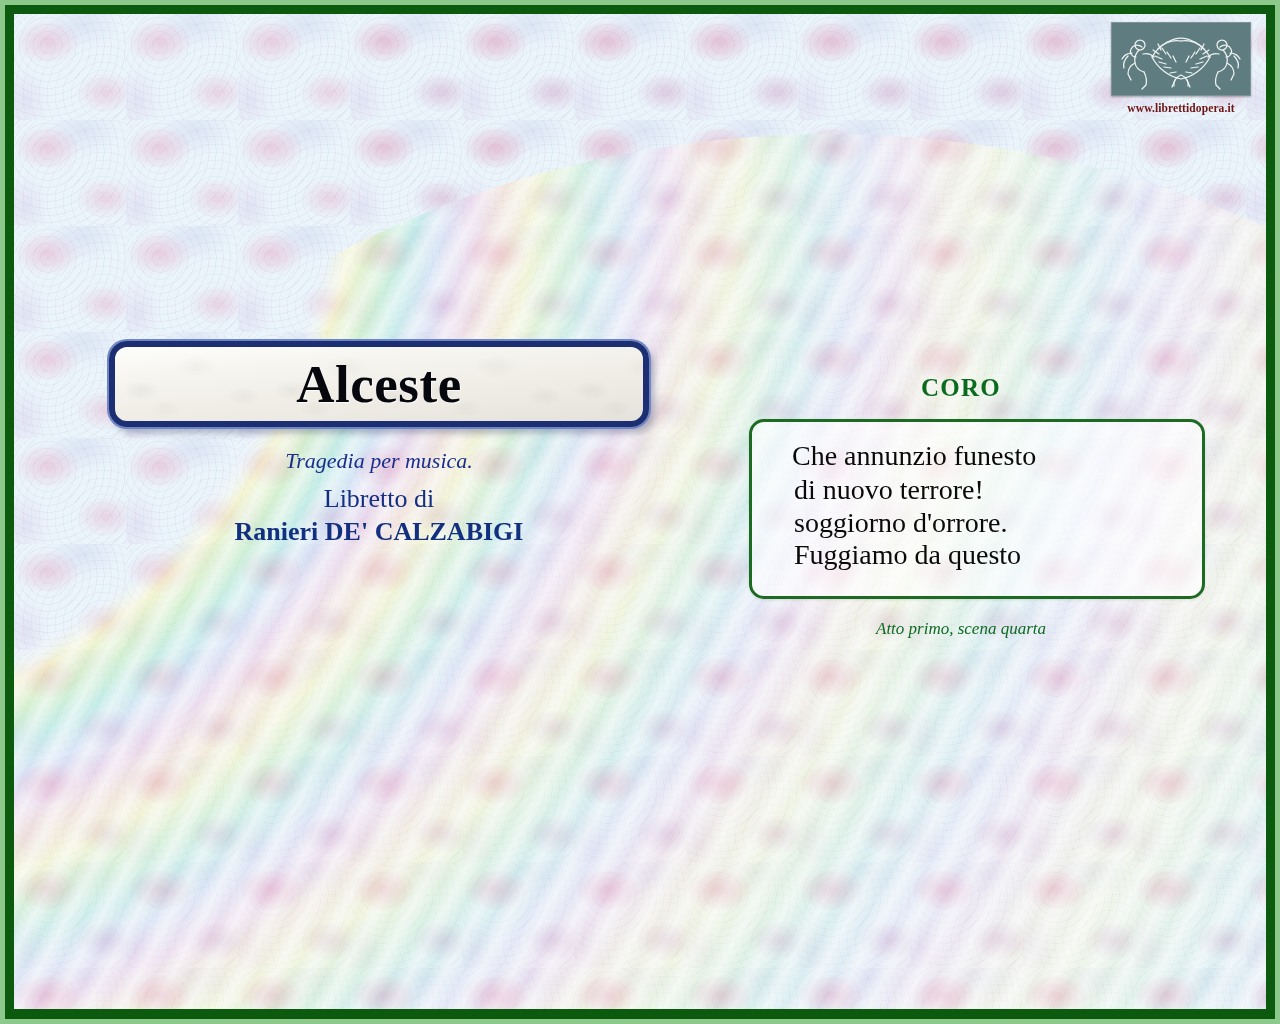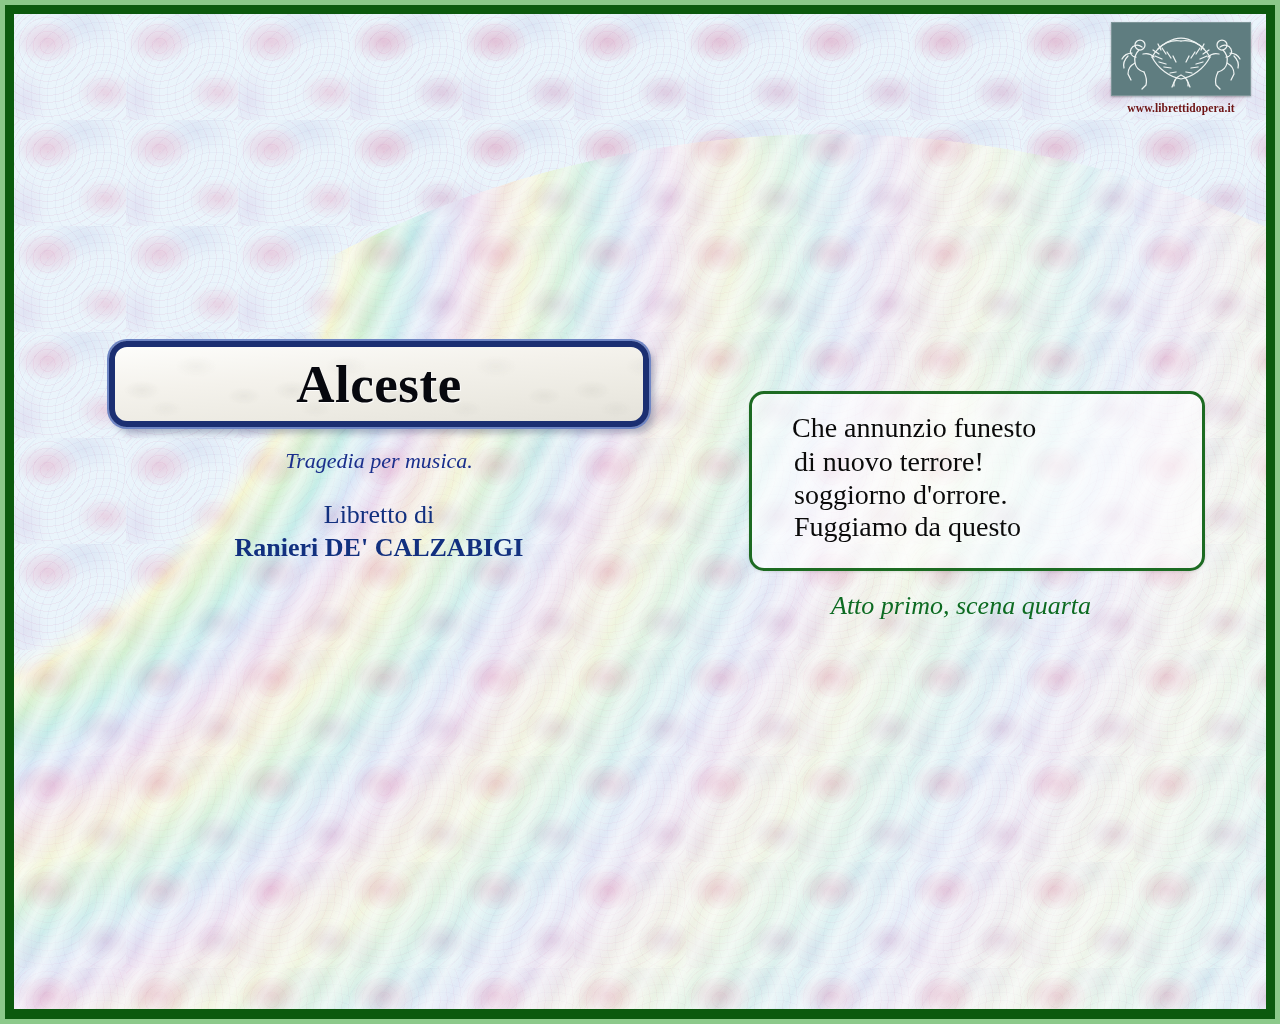--- a/index.html
+++ b/index.html
@@ -216,21 +216,21 @@
   }
 
   #subtitle {
     margin-top: 21px;
     font-family: "Liberation Serif", "DejaVu Serif", serif;
     font-style: italic;
     font-size: 22px;
     color: #1a2f8c;
   }
 
-  .credit-block { margin-top: 24px; }
+  .credit-block { margin-top: 8px; }
   .credit-role {
     font-family: "Liberation Serif", "DejaVu Serif", serif;
     font-size: 26px;
     color: #12307f;
     line-height: 1.28;
   }
   .credit-name {
     font-family: "Liberation Serif", "DejaVu Serif", serif;
     font-size: 26px;
     font-weight: bold;
@@ -278,21 +278,21 @@
     margin-bottom: 2px;
   }
   .quote-line.rest {
     font-size: 28px;
     padding-left: 12px;
   }
   #scene-label {
     margin-top: 20px;
     font-family: "Liberation Serif", "DejaVu Serif", serif;
     font-style: italic;
-    font-size: 26px;
+    font-size: 17px;
     color: #0d6b22;
   }
 </style>
 </head>
 <body>
 
 <div id="page">
   <div id="frame-dark">
     <div id="canvas">
 
@@ -352,20 +352,21 @@
         <div class="credit-block">
           <div class="credit-role">Libretto di</div>
           <div class="credit-name">Ranieri DE' CALZABIGI</div>
         </div>
 
 
       </div>
 
       <div id="right-col">
 
+        <div id="character-name">CORO</div>
 
         <div id="quote-box">
           <div id="quote-lines">
             <div class="quote-line first">Che annunzio funesto</div>
             <div class="quote-line rest">di nuovo terrore!</div>
             <div class="quote-line rest">soggiorno d'orrore.</div>
             <div class="quote-line rest">Fuggiamo da questo</div>
           </div>
         </div>
 

